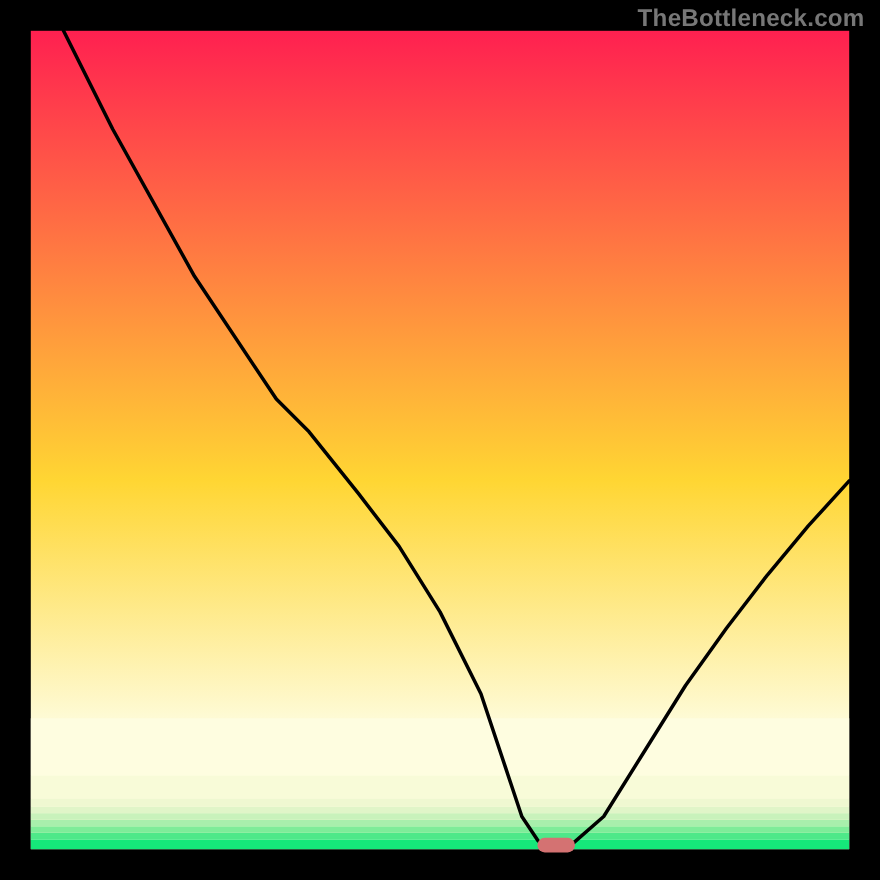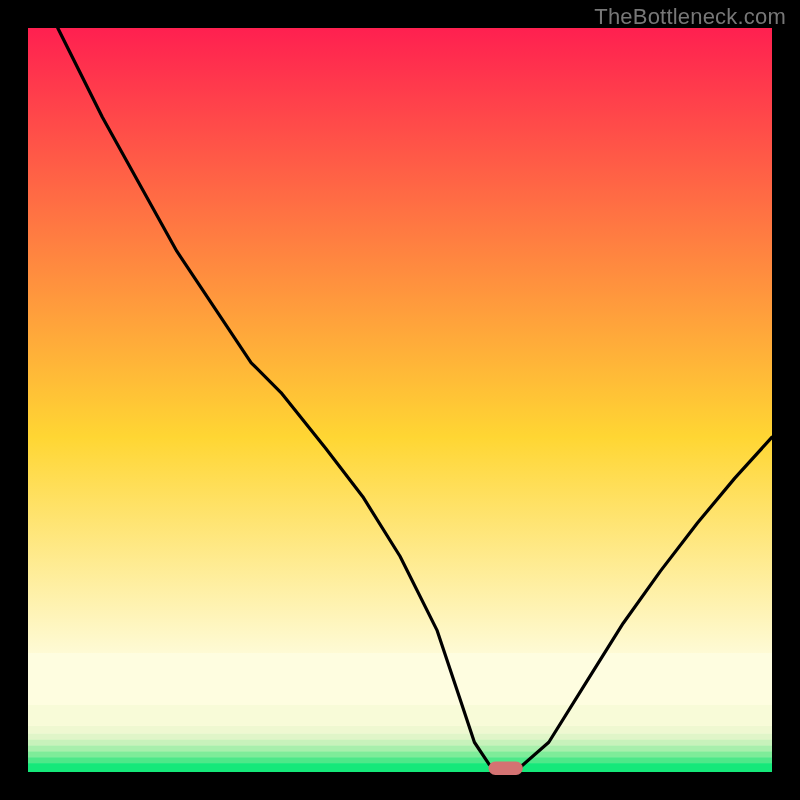--- a/index.html
+++ b/index.html
@@ -14,21 +14,21 @@
   }
   svg {
     display: block;
   }
   .watermark {
     position: absolute;
     top: 4px;
     right: 14px;
     font-family: Arial, Helvetica, sans-serif;
     font-size: 22px;
-    font-weight: 400;
+    font-weight: 700;
     color: #777;
     letter-spacing: 0.2px;
   }
 </style>
 </head>
 <body>
 
 <div class="chart-container">
   <div class="watermark">TheBottleneck.com</div>
   <svg id="chart-svg" width="800" height="800" viewBox="0 0 800 800">

